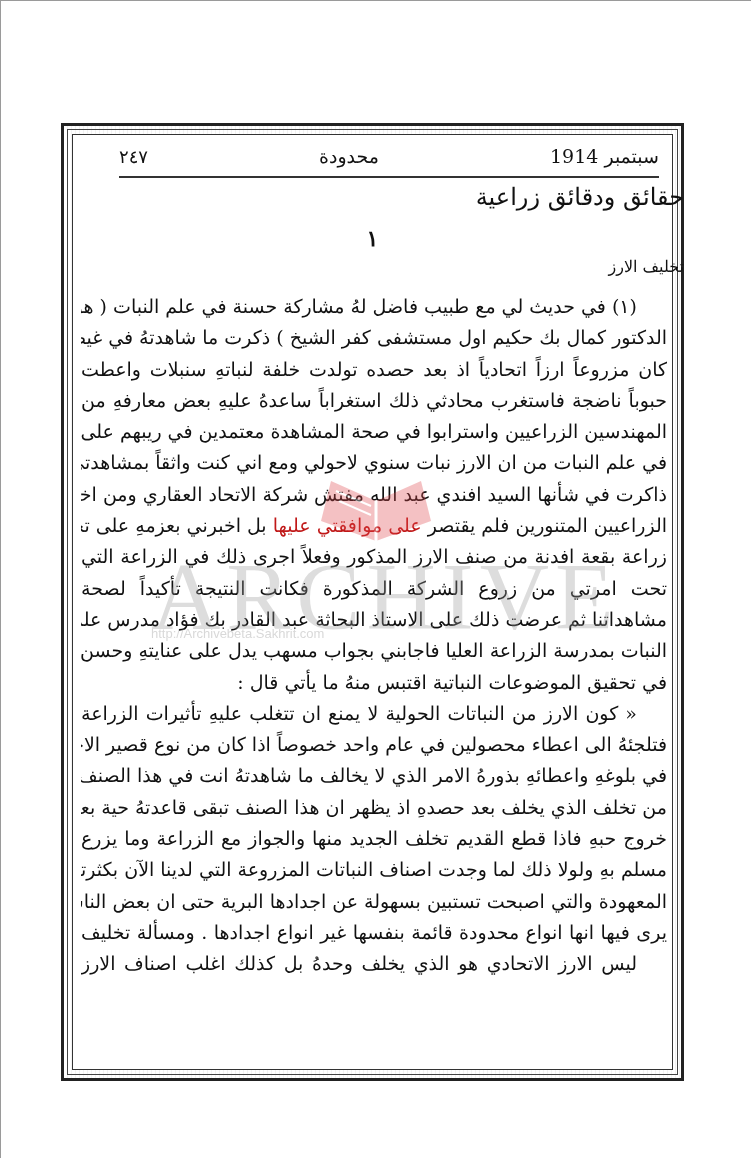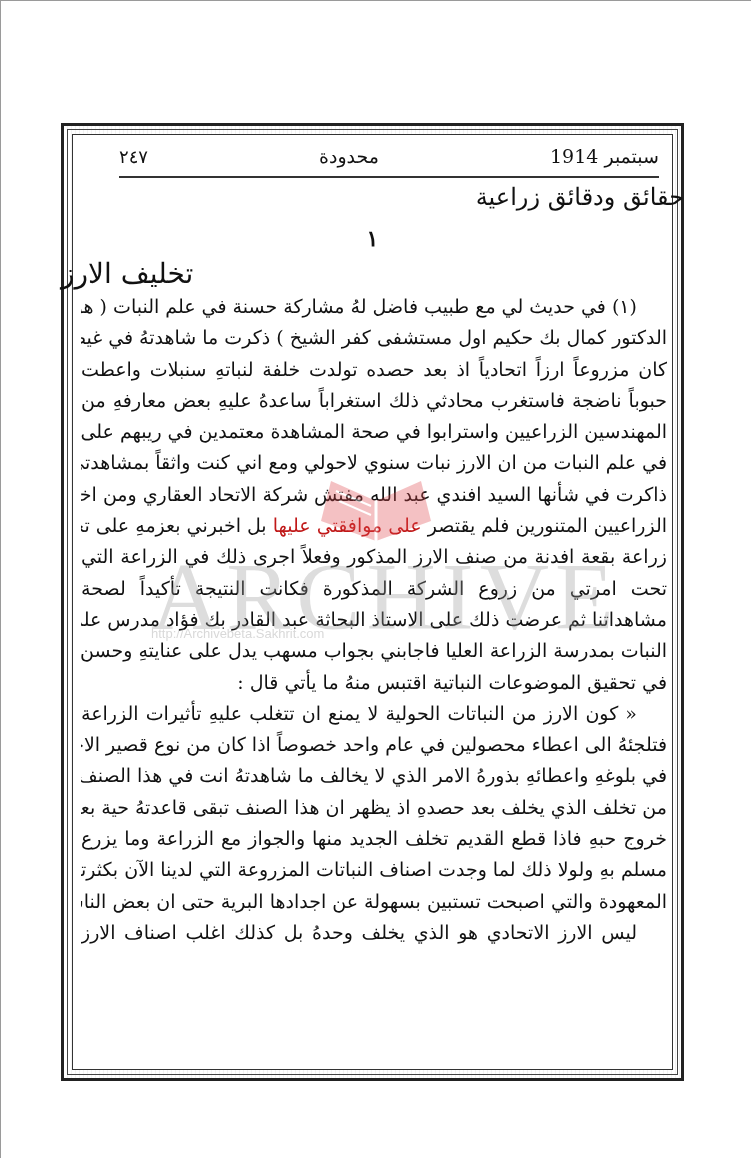--- a/index.html
+++ b/index.html
@@ -78,23 +78,23 @@
       text-align: center;
       font-family: "DejaVu Serif", serif;
       font-size: 22px;
       font-weight: bold;
     }
     .section-title {
       position: absolute;
       left: 60px;
       width: 623px;
       top: 256px;
-      text-align: left;
-      font-family: "DejaVu Serif", serif;
-      font-size: 28px;
+      text-align: right;
+      font-family: "DejaVu Serif", serif;
+      font-size: 16px;
       direction: rtl;
     }
     .body-text {
       position: absolute;
       left: 80px;
       right: 84px;
       top: 290px;
       direction: rtl;
       text-align: justify;
       text-align-last: justify;
@@ -187,20 +187,21 @@
   <span class="line">مشاهداتنا ثم عرضت ذلك على الاستاذ البحاثة عبد القادر بك فؤاد مدرس علم</span>
   <span class="line">النبات بمدرسة الزراعة العليا فاجابني بجواب مسهب يدل على عنايتهِ وحسن نظرهِ</span>
   <span class="line short">في تحقيق الموضوعات النباتية اقتبس منهُ ما يأتي قال :</span>
   <span class="line indent">« كون الارز من النباتات الحولية لا يمنع ان تتغلب عليهِ تأثيرات الزراعة</span>
   <span class="line">فتلجئهُ الى اعطاء محصولين في عام واحد خصوصاً اذا كان من نوع قصير الاجل</span>
   <span class="line">في بلوغهِ واعطائهِ بذورهُ الامر الذي لا يخالف ما شاهدتهُ انت في هذا الصنف</span>
   <span class="line">من تخلف الذي يخلف بعد حصدهِ اذ يظهر ان هذا الصنف تبقى قاعدتهُ حية بعد</span>
   <span class="line">خروج حبهِ فاذا قطع القديم تخلف الجديد منها والجواز مع الزراعة وما يزرع</span>
   <span class="line">مسلم بهِ ولولا ذلك لما وجدت اصناف النباتات المزروعة التي لدينا الآن بكثرتها</span>
   <span class="line">المعهودة والتي اصبحت تستبين بسهولة عن اجدادها البرية حتى ان بعض الناس</span>
+  <span class="line">يرى فيها انها انواع محدودة قائمة بنفسها غير انواع اجدادها . ومسألة تخليف</span>
   <span class="line indent">ليس الارز الاتحادي هو الذي يخلف وحدهُ بل كذلك اغلب اصناف الارز</span>
 </div>
 
 <div class="watermark">
   <svg class="wm-book" viewBox="0 0 130 80">
     <path d="M65 70 L10 50 L20 10 L65 30 Z" fill="#e0474c"></path>
     <path d="M65 70 L120 50 L110 10 L65 30 Z" fill="#e0474c"></path>
     <path d="M65 30 L65 70" stroke="#ffffff" stroke-width="3"></path>
     <path d="M25 20 L60 35 M28 30 L60 44" stroke="#ffffff" stroke-width="2"></path>
   </svg>

